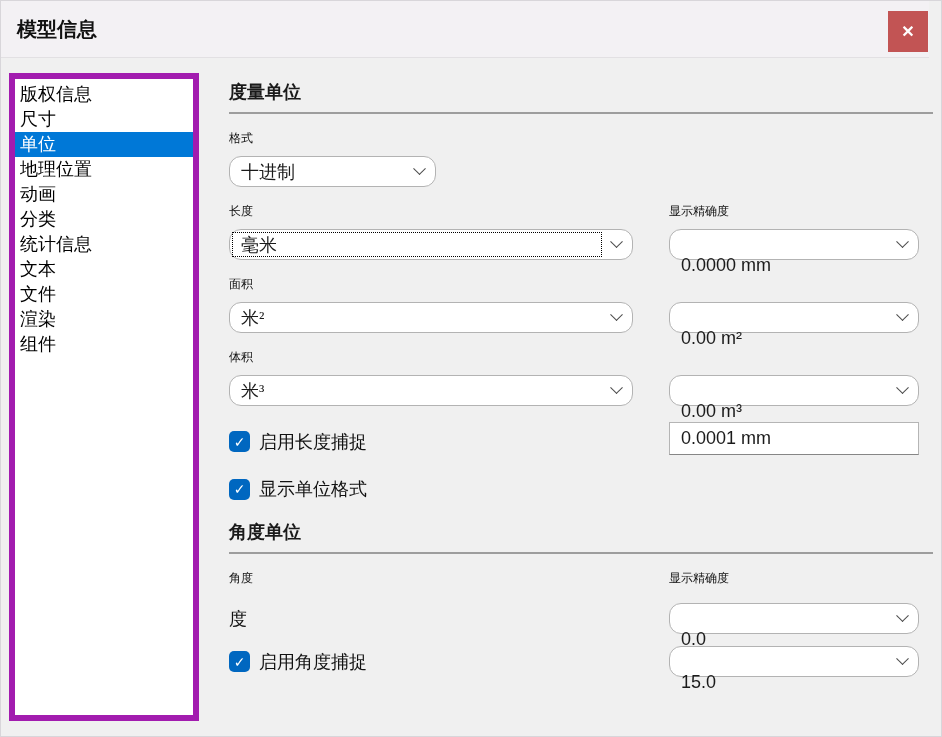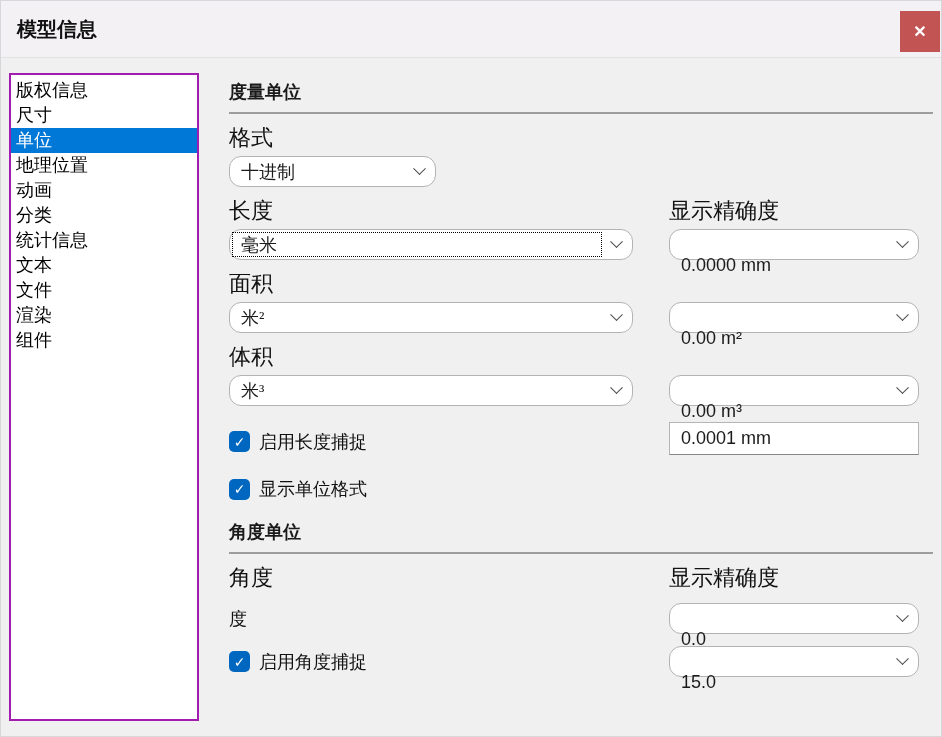--- a/index.html
+++ b/index.html
@@ -14,21 +14,21 @@
 
   .window {
     position:relative;
     width:942px; height:737px;
     background:#f0f0f0;
     border:1px solid #d8d6da;
   }
 
   
   .titlebar {
-    position:absolute; left:0; top:0; right:0; height:57px;
+    position:absolute; left:0; top:0; right:12px; height:57px;
     background:#f3f1f4;
     border-bottom:1px solid #e2e0e3;
     display:flex; align-items:center;
     padding-left:16px;
   }
   .title { font-size:20px; font-weight:bold; color:#111; }
   .close-btn {
     position:absolute; top:10px; right:1px;
     width:40px; height:41px;
     background:#c25454;
@@ -36,42 +36,42 @@
     display:flex; align-items:center; justify-content:center;
     font-size:16px; font-weight:bold;
     cursor:default;
   }
 
   
   .sidebar {
     position:absolute; left:8px; top:72px;
     width:190px; height:648px;
     background:#ffffff;
-    border:2px solid #a21caf;
+    border:6px solid #a21caf;
     padding-top:3px;
     overflow:hidden;
   }
   .sb-item {
     font-size:18px;
     line-height:25px;
     padding:0 5px;
     color:#000;
     white-space:nowrap;
     cursor:default;
   }
   .sb-item.selected { background:#0078d7; color:#ffffff; }
 
   
   .main {
     position:absolute; left:228px; top:72px; width:704px;
   }
   .section-title { font-size:18px; font-weight:bold; margin-top:8px; line-height:22px; }
   .rule { height:2px; background:#9d9d9d; margin-top:9px; }
 
-  .field-label { font-size:22px; line-height:22px; margin-top:13px; color:#111; }
+  .field-label { font-size:12px; line-height:22px; margin-top:13px; color:#111; }
 
   .row {
     display:grid;
     grid-template-columns:404px 250px;
     column-gap:36px;
     align-items:center;
   }
 
   .dd {
     position:relative;

